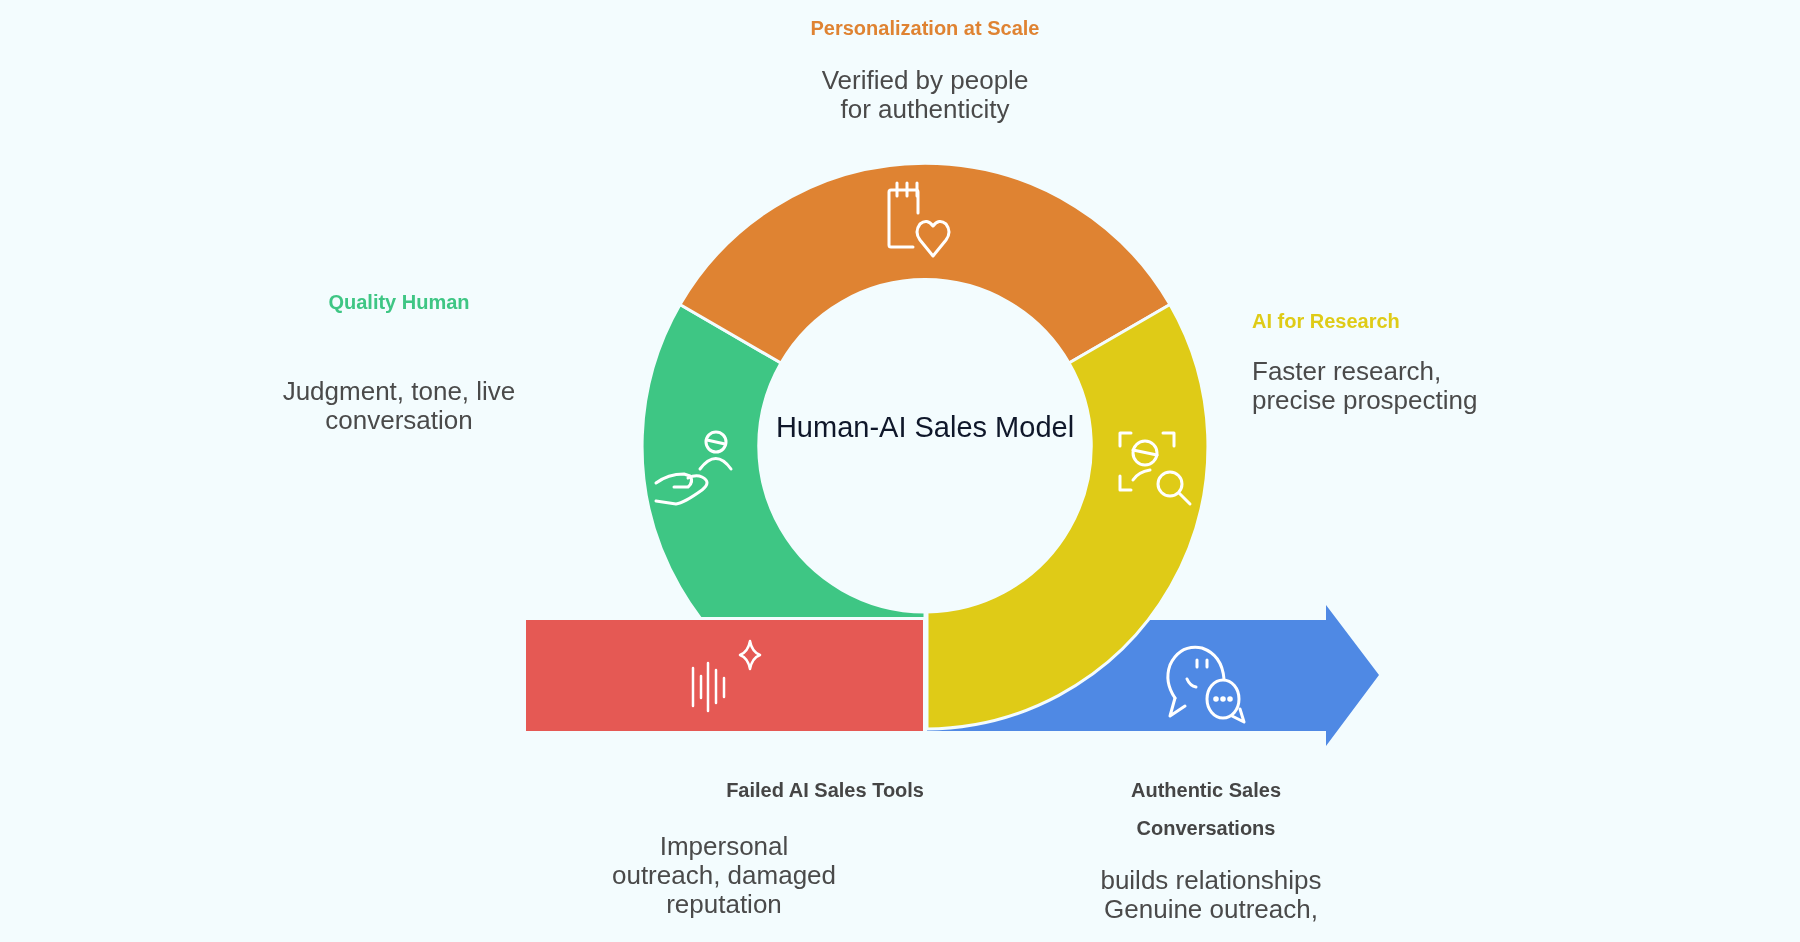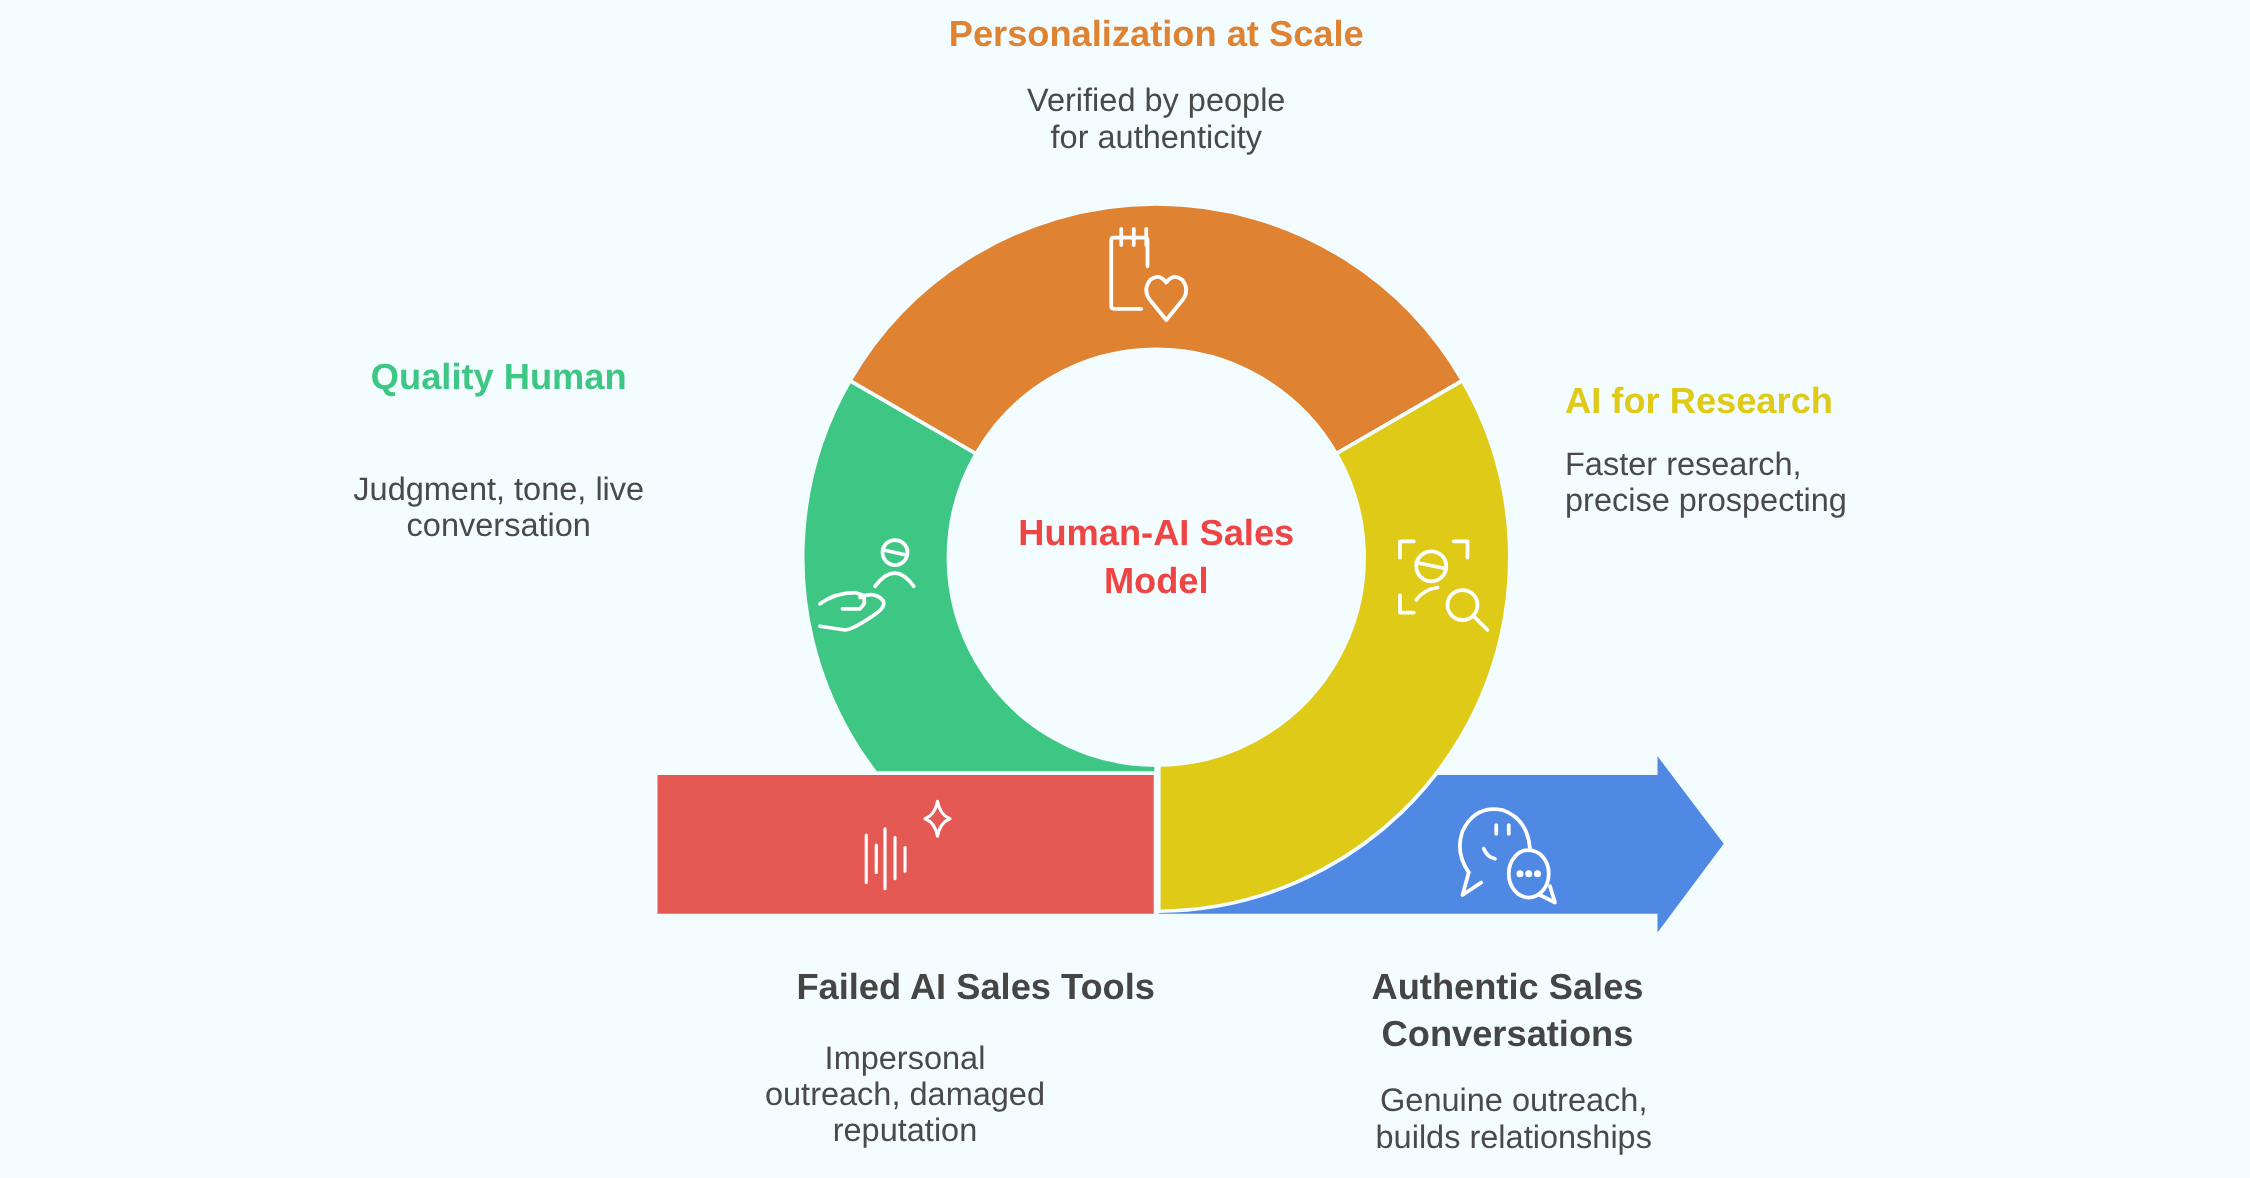--- a/index.html
+++ b/index.html
@@ -1,22 +1,22 @@
 <!DOCTYPE html>
 <html><head>
 <meta charset="utf-8">
 <style>
   html, body { margin:0; padding:0; }
   body { width:1800px; height:942px; background:#f3fcfe; position:relative; overflow:hidden;
          font-family:"Liberation Sans", "DejaVu Sans", sans-serif; }
   svg.diagram { position:absolute; left:0; top:0; }
-  .title { position:absolute; font-weight:bold; font-size:29px; line-height:38px; }
+  .title { position:absolute; font-weight:bold; font-size:20px; line-height:38px; }
   .desc { position:absolute; font-size:26px; line-height:29px; color:#4a4a4a; }
   .center-title { position:absolute; left:775px; top:408px; width:300px; text-align:center;
-                  font-weight:bold; font-size:29px; line-height:38px; color:#ef4444; }
+                  font-weight:normal; font-size:29px; line-height:38px; color:#0f172a; }
   .t-center { text-align:center; }
   .t-right { text-align:center; }
   .t-left { text-align:left; }
 </style>
 </head>
 <body>
 
 <svg class="diagram" width="1800" height="942" viewBox="0 0 1800 942">
 
   <path d="M 927 620 L 1326 620 L 1326 605 L 1379 675 L 1326 746 L 1326 731 L 927 731 Z" fill="#4f89e4"></path>
@@ -111,15 +111,15 @@
   <div>Impersonal</div>
   <div>outreach, damaged</div>
   <div>reputation</div>
 </div>
 
 <div class="title t-center" style="left:1006px; top:771px; width:400px; color:#454545;">
   <div>Authentic Sales</div>
   <div>Conversations</div>
 </div>
 <div class="desc t-center" style="left:1056px; top:866px; width:310px;">
+  <div>builds relationships</div>
   <div>Genuine outreach,</div>
-  <div>builds relationships</div>
 </div>
 
 </body></html>

